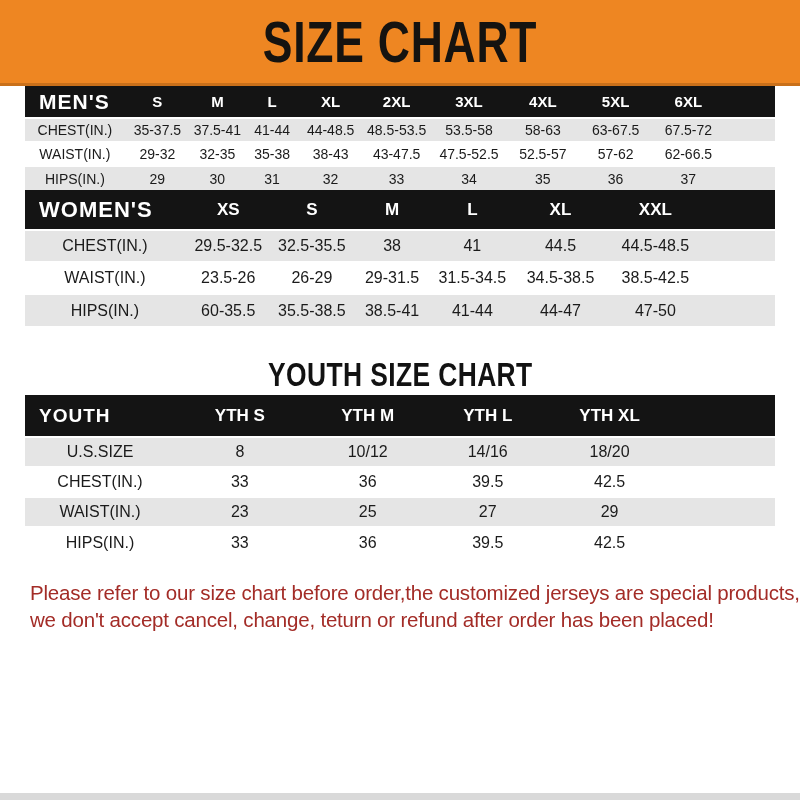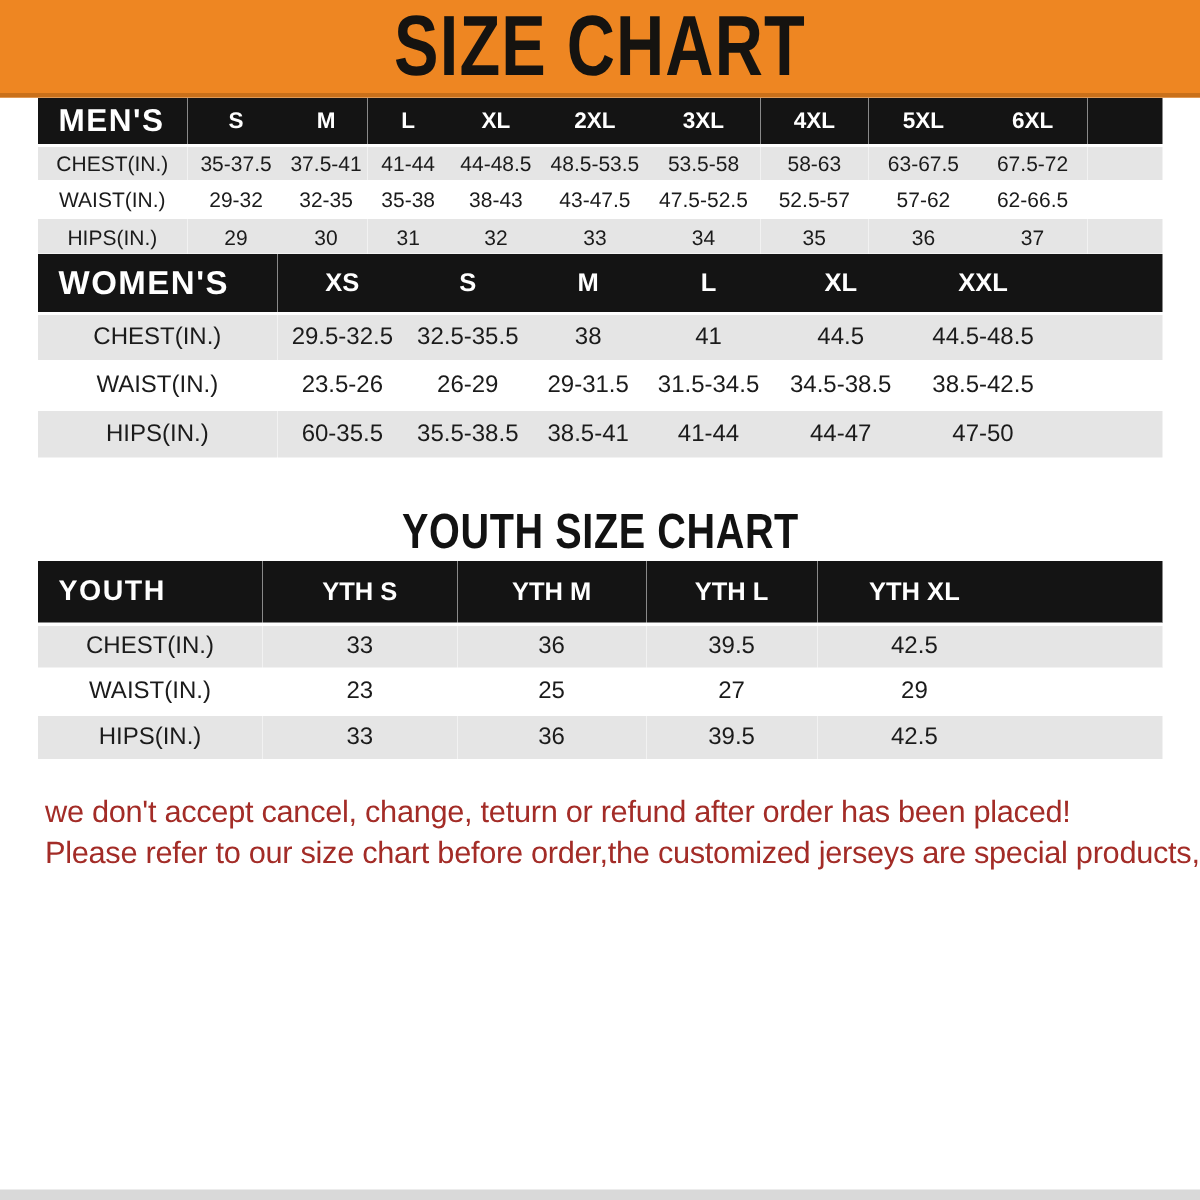--- a/index.html
+++ b/index.html
@@ -14,21 +14,21 @@
   * { box-sizing: border-box; margin: 0; padding: 0; }
   html, body {
     width: 800px; height: 800px;
     background: #FFFFFF;
     overflow: hidden;
     font-family: "Liberation Sans", sans-serif;
     color: var(--text);
   }
   
   .banner {
-    height: 65px;
+    height: 86px;
     background: var(--banner-bg);
     border-bottom: 3px solid var(--banner-border);
     display: flex; align-items: center; justify-content: center;
   }
   .banner-title {
     display: inline-block;
     font-size: 57px;
     font-weight: bold;
     letter-spacing: 1px;
     color: #151310;
@@ -264,20 +264,28 @@
           <th class="group-label">YOUTH</th>
           <th class="col">YTH S</th>
           <th class="col">YTH M</th>
           <th class="col">YTH L</th>
           <th class="col">YTH XL</th>
           <th class="spacer"></th>
         </tr>
       </thead>
       <tbody>
         <tr>
+          <td class="row-label">U.S.SIZE</td>
+          <td>8</td>
+          <td>10/12</td>
+          <td>14/16</td>
+          <td>18/20</td>
+          <td class="spacer"></td>
+        </tr>
+        <tr>
           <td class="row-label">CHEST(IN.)</td>
           <td>33</td>
           <td>36</td>
           <td>39.5</td>
           <td>42.5</td>
           <td class="spacer"></td>
         </tr>
         <tr>
           <td class="row-label">WAIST(IN.)</td>
           <td>23</td>
@@ -292,17 +300,17 @@
           <td>36</td>
           <td>39.5</td>
           <td>42.5</td>
           <td class="spacer"></td>
         </tr>
       </tbody>
     </table>
   </div>
 
 <div class="footer">
+  <div>Please refer to our size chart before order,the customized jerseys are special products,</div>
   <div>we don't accept cancel, change, teturn or refund after order has been placed!</div>
-  <div>Please refer to our size chart before order,the customized jerseys are special products,</div>
 </div>
 
 <div class="bottom-strip"></div>
 
 </body></html>

